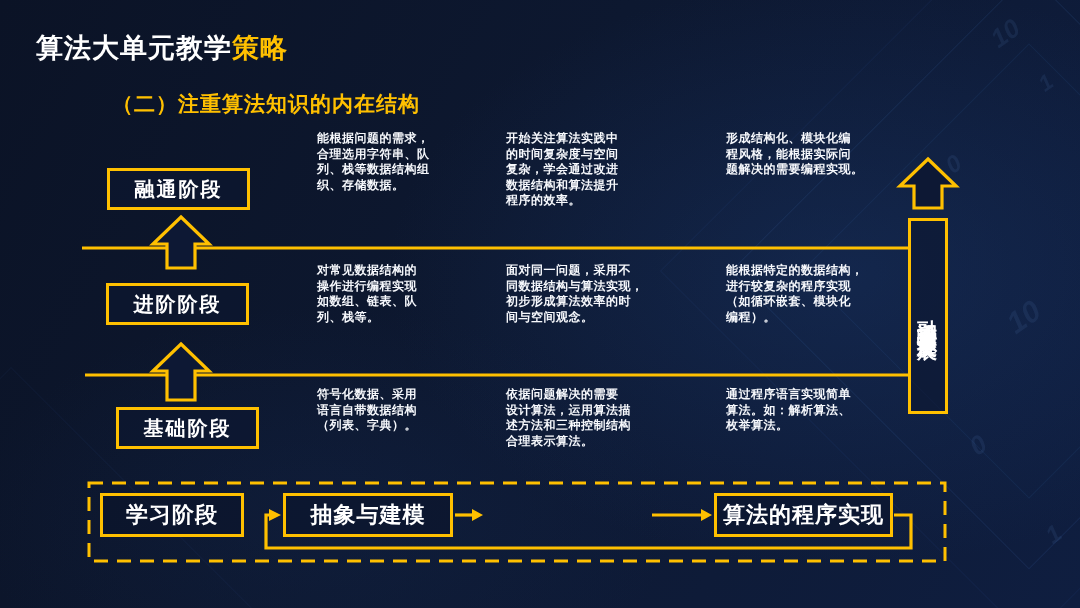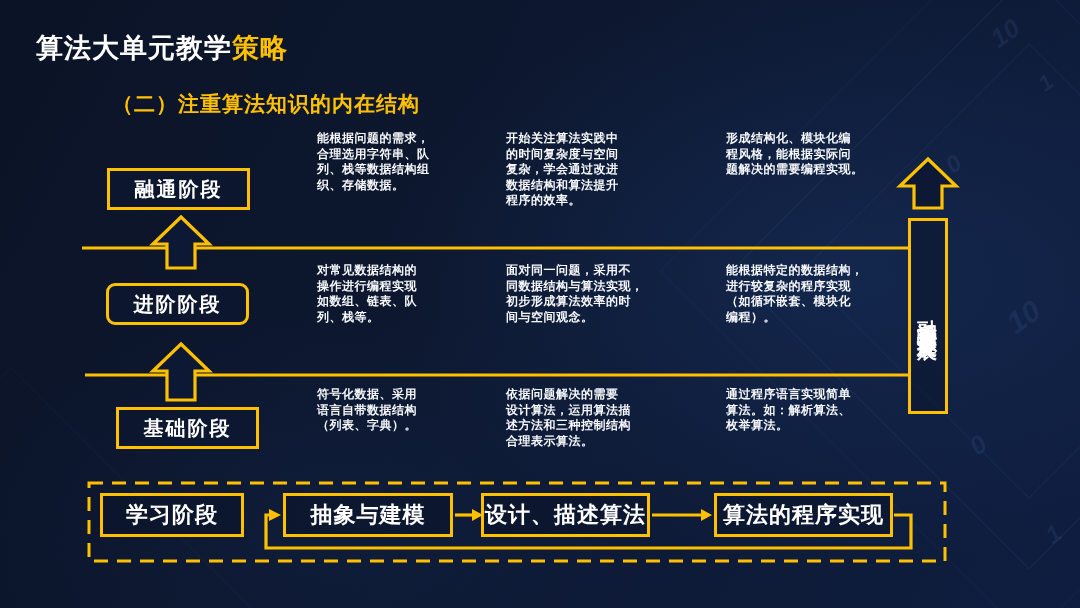--- a/index.html
+++ b/index.html
@@ -22,21 +22,21 @@
   
   .title{position:absolute;left:36px;top:30px;font-size:27px;font-weight:800;letter-spacing:1px;}
   .title .accent{color:#FFC000;}
   .subtitle{position:absolute;left:112px;top:90px;font-size:21px;font-weight:700;color:#FFC000;
             font-family:"Liberation Serif","DejaVu Serif",serif;letter-spacing:1px;}
   
   .stage-box{position:absolute;border:3px solid #FFC000;background:rgba(13,23,48,.62);
              display:flex;align-items:center;justify-content:center;
              font-size:20px;font-weight:800;letter-spacing:2px;box-sizing:border-box;}
   .sb1{left:107px;top:168px;width:143px;height:42px;text-align:right;}
-  .sb2{left:106px;top:283px;width:143px;height:42px;border-radius:9px;}
+  .sb2{left:106px;top:283px;width:143px;height:42px;}
   .sb3{left:116px;top:407px;width:143px;height:42px;}
   
   .desc{position:absolute;white-space:pre-line;font-size:12px;line-height:1.3;font-weight:600;
         color:#f6f8fc;letter-spacing:.5px;margin-left:36px;}
   .r1{top:131px;} .r2{top:263px;} .r3{top:387px;}
   .col1{left:281px;width:196px;} .col2{left:470px;width:220px;} .col3{left:690px;width:216px;}
   
   .right-banner{position:absolute;left:908px;top:218px;width:40px;height:196px;
                 border:3px solid #FFC000;background:rgba(13,23,48,.62);box-sizing:border-box;
                 display:flex;align-items:center;justify-content:center;}
@@ -141,20 +141,17 @@
   <div class="right-banner">
     <span>融通贯穿螺旋发展</span>
   </div>
 
   <div class="flow-box fb0">
       <span>学习阶段</span>
     </div>
   <div class="flow-box fb1">
       <span>抽象与建模</span>
     </div>
-  <div class="flow-box fb2">
-      <span>设计、描述算法</span>
-    </div>
   <div class="flow-box fb3">
       <span>算法的程序实现</span>
     </div>
 
 </div>
 
 </body></html>

